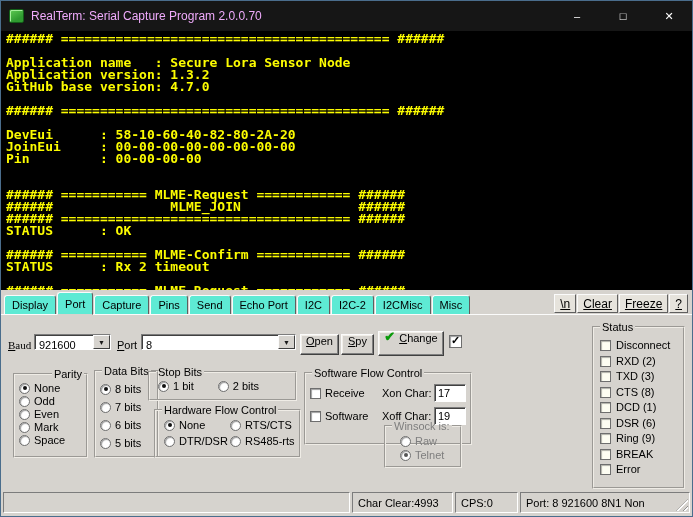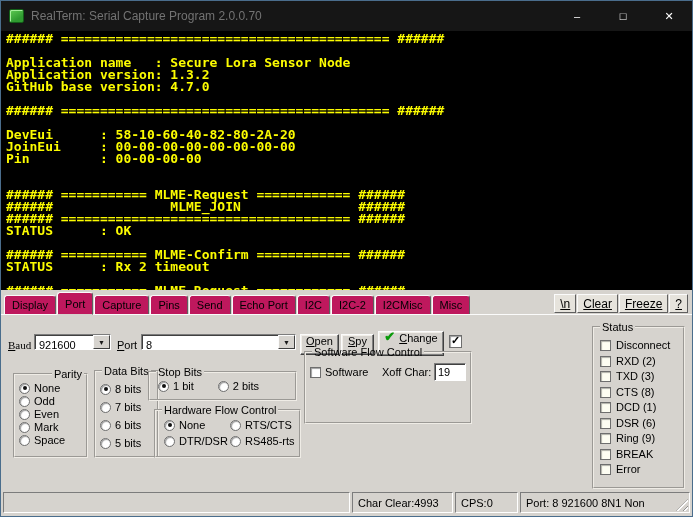--- a/index.html
+++ b/index.html
@@ -7,33 +7,33 @@
   body { font-family:"Liberation Sans", sans-serif; background:#9a9a9a; }
 
   .window { width:693px; height:517px; border:1px solid #4a6d8c; background:#d6d3ce;
             display:flex; flex-direction:column; position:relative; overflow:hidden; }
 
   
   .titlebar { flex:0 0 30px; background:#161616; display:flex; align-items:center; padding-left:8px; }
   .app-icon { width:15px; height:14px; margin-right:7px; border-radius:2px;
               background:linear-gradient(150deg,#5ecb52 0%,#2f9a30 70%); border:1px solid #135f18;
               box-shadow:inset 1px 1px 0 #a6f09c; }
-  .title-text { color:#737373; font-size:12px; }
+  .title-text { color:#f0abfc; font-size:12px; }
   .win-controls { margin-left:auto; display:flex; height:30px; }
   .win-btn { width:46px; height:30px; display:flex; align-items:center; justify-content:center;
              color:#fff; font-size:11px; cursor:default; }
 
   
   .terminal { flex:0 0 259px; background:#000; overflow:hidden; padding:2px 0 0 5px; }
   .term-text { font-family:"DejaVu Sans Mono", monospace; font-size:13px; line-height:12px;
                font-weight:bold; color:#fcfc00; white-space:pre; }
 
   
   .tabbar { flex:0 0 23px; display:flex; align-items:flex-end; padding:2px 3px 0 3px; position:relative; z-index:3; }
-  .tab { font-size:11px; height:19px; padding:3px 7px 0 7px; background:#be185d;
+  .tab { font-size:11px; height:19px; padding:3px 7px 0 7px; background:#5eead4;
          border:1px solid; border-color:#fbfbfb #5f5f5f #5f5f5f #fbfbfb; border-bottom:none;
          border-radius:3px 3px 0 0; margin-right:1px; white-space:nowrap; }
   .tab.active { height:23px; padding-top:5px; margin-bottom:-1px; border-bottom:1px solid #d6d3ce; }
   .tab-spacer { flex:1; }
   .util { font-size:12px; text-decoration:underline; height:19px; padding:2px 5px; margin:0 1px 1px 0;
           background:#e6e3dc; border:1px solid; border-color:#fbfbfb #5f5f5f #5f5f5f #fbfbfb; white-space:nowrap; }
 
   
   .panel { flex:1; position:relative; background:#d6d3ce; border-top:1px solid #fbfbfb; }
   .panel > * { position:absolute; }
@@ -260,33 +260,54 @@
             <span>DTR/DSR</span>
           </label>
         <label class="opt">
             <span class="radio"></span>
             <span>RS485-rts</span>
           </label>
       </div>
     </fieldset>
 
     
-    <fieldset class="group" style="left:303px; top:31px; width:160px; height:78px;">
+    <fieldset class="group" style="left:303px; top:52px; width:160px; height:78px;">
       <legend>Software Flow Control</legend>
       <div class="sw-row">
         <label class="opt">
             <span class="checkbox"></span>
+            <span>Receive</span>
+          </label>
+        <span class="lbl">Xon Char:</span>
+        <input class="tinput" value="17" style="">
+      </div>
+      <div class="sw-row">
+        <label class="opt">
+            <span class="checkbox"></span>
             <span>Software</span>
           </label>
         <span class="lbl">Xoff Char:</span>
         <input class="tinput" value="19" style="">
       </div>
     </fieldset>
 
     
+    <fieldset class="group winsock" style="left:383px; top:105px; width:78px; height:48px;">
+      <legend>Winsock is:</legend>
+      <div class="inner">
+        <label class="opt">
+            <span class="radio"></span>
+            <span>Raw</span>
+          </label>
+        <label class="opt">
+            <span class="radio on"></span>
+            <span>Telnet</span>
+          </label>
+      </div>
+    </fieldset>
 
     
     <fieldset class="group status-group" style="left:591px; top:6px; width:93px; height:168px;">
       <legend>Status</legend>
       <div class="sled">
           <span class="led"></span>
           <span>Disconnect</span>
         </div>
       <div class="sled">
           <span class="led"></span>

